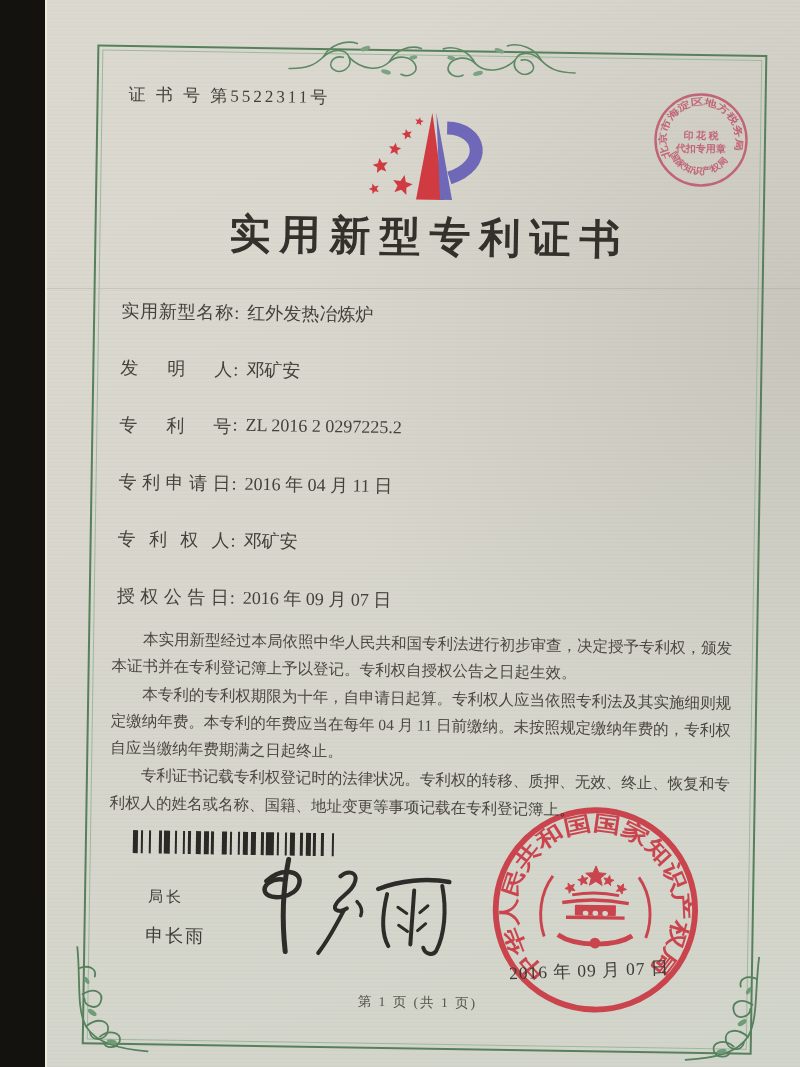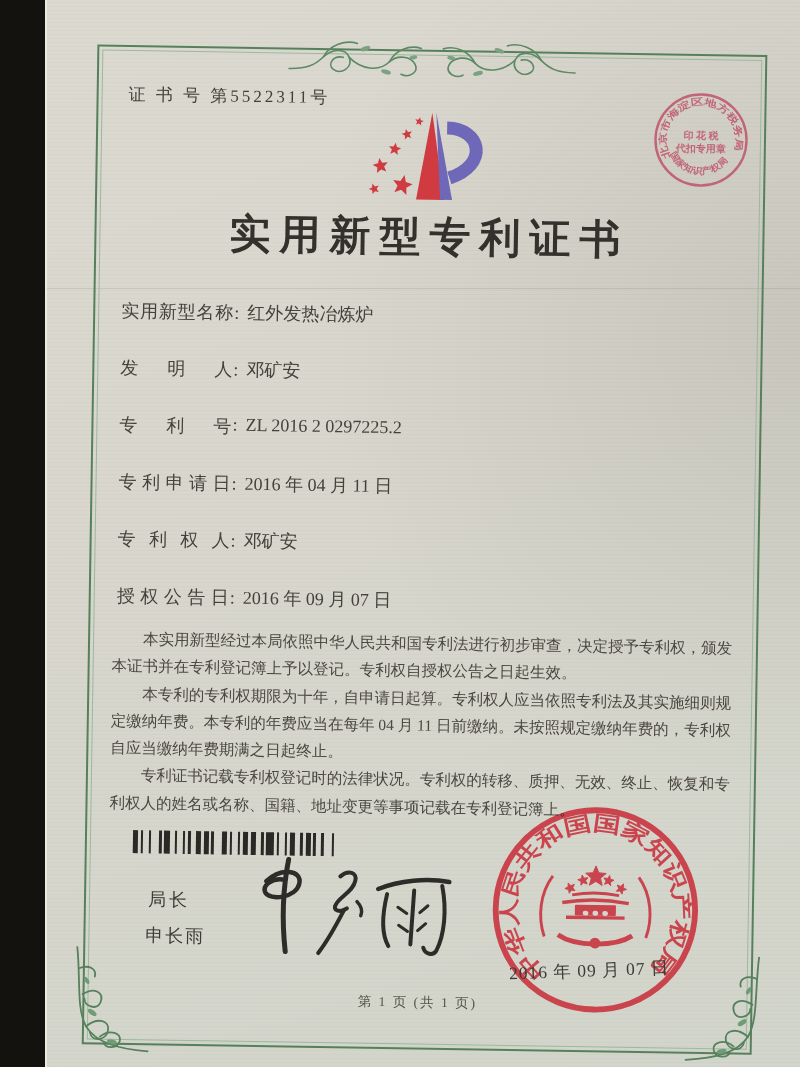--- a/index.html
+++ b/index.html
@@ -40,21 +40,21 @@
   .fields{position:absolute;left:26px;top:252px;}
   .field-row{margin-bottom:33px;font-size:18px;color:#45423c;white-space:nowrap;height:24px;}
   .field-label{display:inline-block;width:112px;text-align:justify;text-align-last:justify;vertical-align:top;}
   .field-colon{display:inline-block;margin:0 8px 0 1px;}
   .paras{
     position:absolute;left:22px;top:578px;width:620px;
     font-size:15.5px;line-height:1.76;color:#4b4741;text-align:justify;
   }
   .paras p{margin:0;text-indent:2em;}
   .barcode{position:absolute;left:46px;top:783px;width:202px;height:23px;display:flex;align-items:stretch;}
-  .issuer-role{position:absolute;left:62px;top:840px;font-size:18px;letter-spacing:3px;color:#3e3b35;font-family:"Liberation Sans","DejaVu Sans",sans-serif;text-align:right;}
+  .issuer-role{position:absolute;left:62px;top:840px;font-size:15px;letter-spacing:3px;color:#3e3b35;font-family:"Liberation Sans","DejaVu Sans",sans-serif;text-align:right;}
   .issuer-name{position:absolute;left:60px;top:876px;font-size:18px;letter-spacing:2px;color:#3e3b35;font-family:"Liberation Sans","DejaVu Sans",sans-serif;}
   .signature{position:absolute;left:150px;top:796px;}
   .seal{position:absolute;left:402px;top:748px;mix-blend-mode:multiply;}
   .seal-date{
     position:absolute;left:424px;top:902px;width:240px;
     font-size:17.5px;letter-spacing:1px;color:#3f3b35;transform:rotate(-3deg);
   }
   .tax-stamp{position:absolute;left:553px;top:34px;mix-blend-mode:multiply;}
   .footer{position:absolute;left:0;top:942px;width:100%;text-align:center;font-size:13.5px;color:#56524a;letter-spacing:2px;}
   svg text{font-family:"Liberation Serif","DejaVu Serif",serif;}

